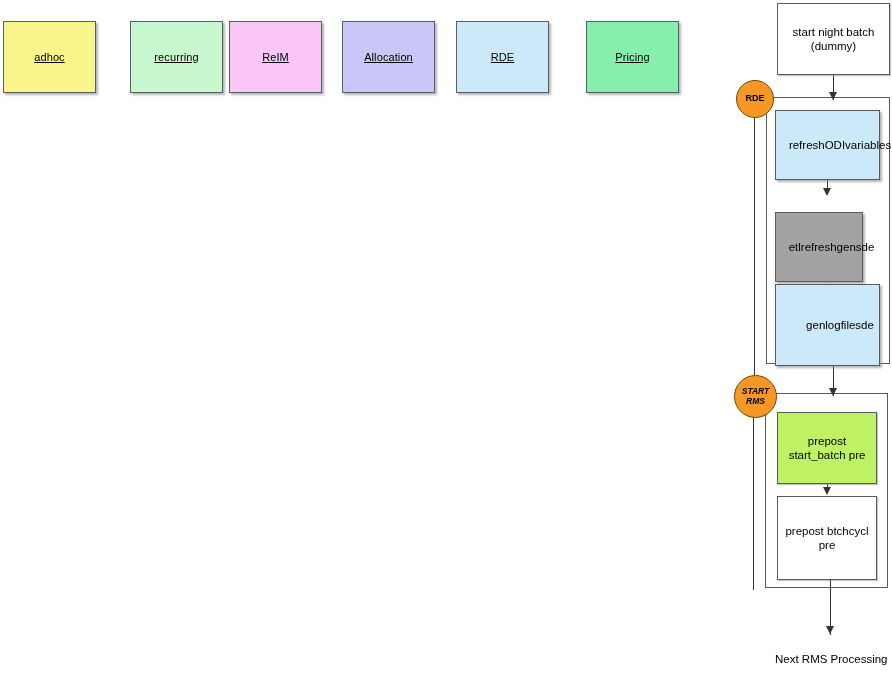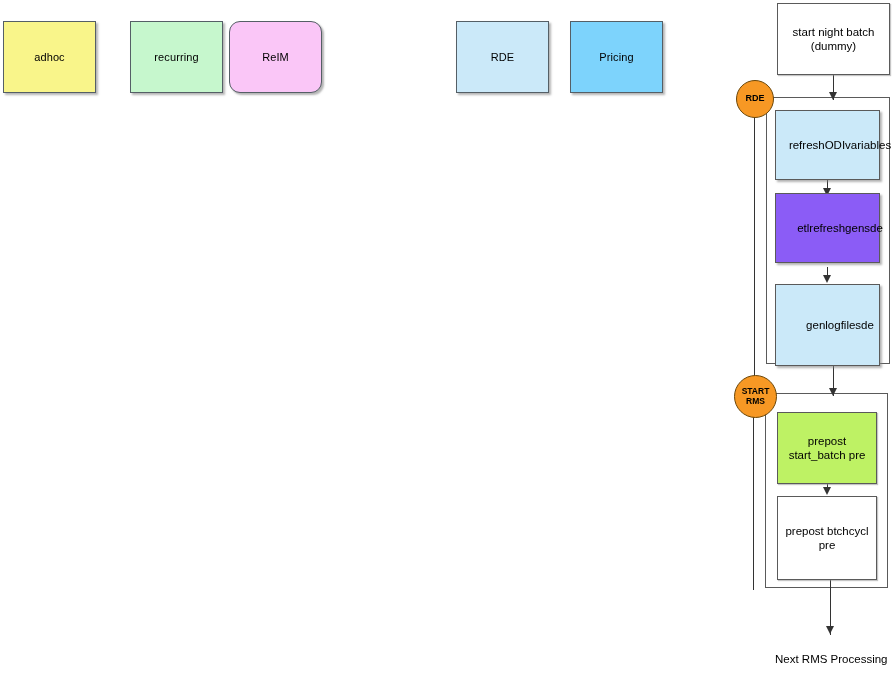--- a/index.html
+++ b/index.html
@@ -34,20 +34,21 @@
     align-items: center;
     justify-content: center;
     box-shadow: 2px 2px 2px rgba(120,120,120,0.55);
   }
   .legend-box .legend-label {
     font-size: 11px;
     color: #000000;
     text-align: center;
     line-height: 13px;
     letter-spacing: 0.1px;
+    text-decoration: underline;
   }
 
   
   .node {
     position: absolute;
     box-sizing: border-box;
     border: 1px solid #5a5a5a;
     display: flex;
     align-items: center;
     justify-content: center;
@@ -122,27 +123,30 @@
 <body>
 
 <div id="canvas">
 
   <div class="legend-box" id="lg0" style="left: 3px; top: 21px; background: rgb(249, 245, 138);">
     <span class="legend-label">adhoc</span>
   </div>
   <div class="legend-box" id="lg1" style="left: 130px; top: 21px; background: rgb(198, 247, 205);">
     <span class="legend-label">recurring</span>
   </div>
-  <div class="legend-box" id="lg2" style="left: 229px; top: 21px; background: rgb(250, 198, 247); border-radius: 11px;">
+  <div class="legend-box" id="lg2" style="left: 229px; top: 21px; background: rgb(250, 198, 247);">
     <span class="legend-label">ReIM</span>
+  </div>
+  <div class="legend-box" id="lg3" style="left: 342px; top: 21px; background: rgb(202, 198, 247);">
+    <span class="legend-label">Allocation</span>
   </div>
   <div class="legend-box" id="lg4" style="left: 456px; top: 21px; background: rgb(203, 233, 249);">
     <span class="legend-label">RDE</span>
   </div>
-  <div class="legend-box" id="lg5" style="left: 570px; top: 21px; background: #7dd3fc;">
+  <div class="legend-box" id="lg5" style="left: 586px; top: 21px; background: #86efac;">
     <span class="legend-label">Pricing</span>
   </div>
 
   <div class="group-box" id="grp0" style="left: 766px; top: 97px; width: 124px; height: 267px;"></div>
   <div class="group-box" id="grp1" style="left: 765px; top: 393px; width: 123px; height: 195px;"></div>
 
   <div class="vline" style="left:833px; top:75px; height:25px;"></div>
   <div class="arrowhead" style="left:828.5px; top:92px;"></div>
 
   <div class="vline" style="left:827px; top:180px; height:11px;"></div>
@@ -167,21 +171,21 @@
     <span class="node-label">
       <span>start night batch</span><br>
       <span>(dummy)</span>
     </span>
   </div>
 
   <div class="node rde" id="nd0" style="left: 775px; top: 110px; width: 105px; height: 70px; background: rgb(203, 233, 249);">
     <span class="node-label">refreshODIvariables</span>
   </div>
 
-  <div class="node rde" id="nd1" style="left: 775px; top: 193px; width: 105px; height: 70px; background: #8b5cf6;">
+  <div class="node rde" id="nd1" style="left: 775px; top: 212px; width: 88px; height: 70px; background: #a3a3a3;">
     <span class="node-label">etlrefreshgensde</span>
   </div>
 
   <div class="node rde" id="nd2" style="left: 775px; top: 284px; width: 105px; height: 82px; background: rgb(203, 233, 249);">
     <span class="node-label">genlogfilesde</span>
   </div>
 
   <div class="node plain" id="nd3" style="left: 777px; top: 412px; width: 100px; height: 72px; background: #bef264;">
     <span class="node-label">
       <span>prepost</span><br>
@@ -193,21 +197,21 @@
     <span class="node-label">
       <span>prepost btchcycl</span><br>
       <span>pre</span>
     </span>
   </div>
 
   <div class="badge small" id="bd0" style="left: 736px; top: 80px; width: 36px; height: 36px; background: rgb(247, 152, 36);">
     <span class="badge-label">RDE</span>
   </div>
 
-  <div class="badge" id="bd1" style="left: 734px; top: 375px; width: 41px; height: 41px; background: rgb(247, 152, 36);">
+  <div class="badge" id="bd1" style="left: 734px; top: 375px; width: 41px; height: 41px; background: rgb(247, 152, 36); font-style: italic;">
     <span class="badge-label">
       <span>START</span><br>
       <span>RMS</span>
     </span>
   </div>
 
   <div class="freetext" id="endtxt" style="left: 775px; top: 653px; text-align: center;">Next RMS Processing</div>
 
 </div>
 

